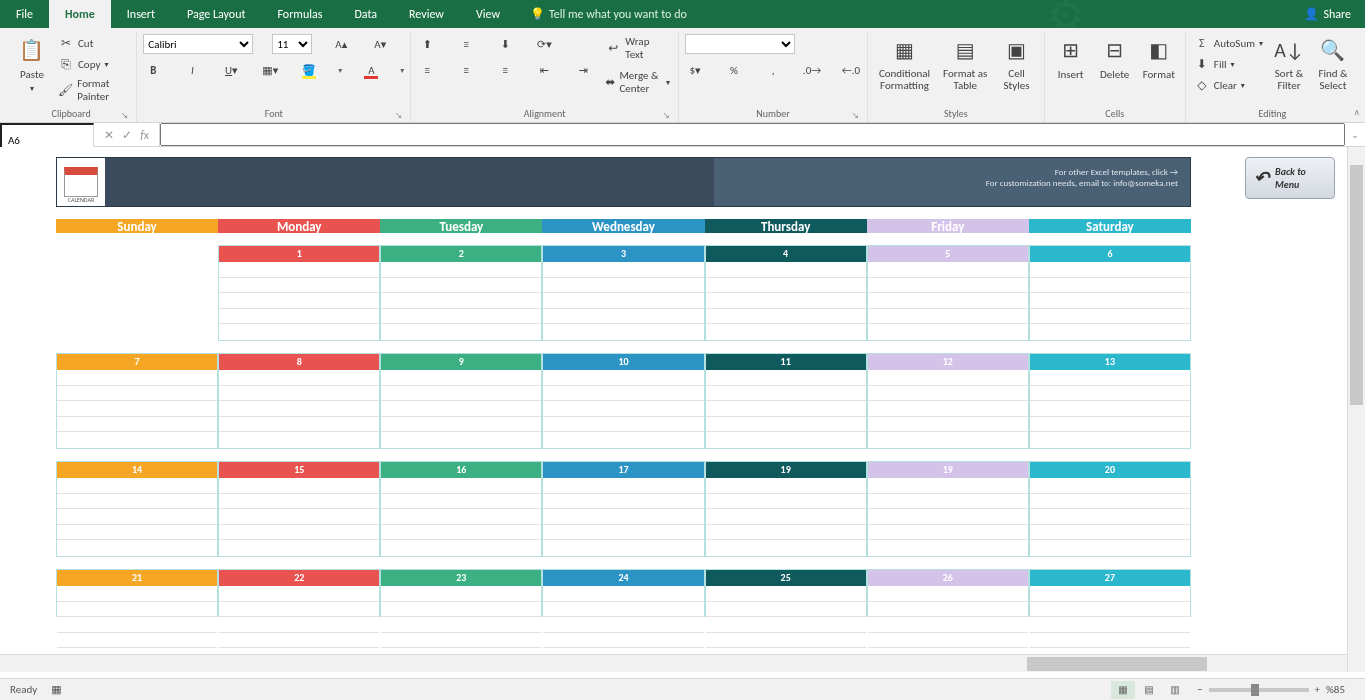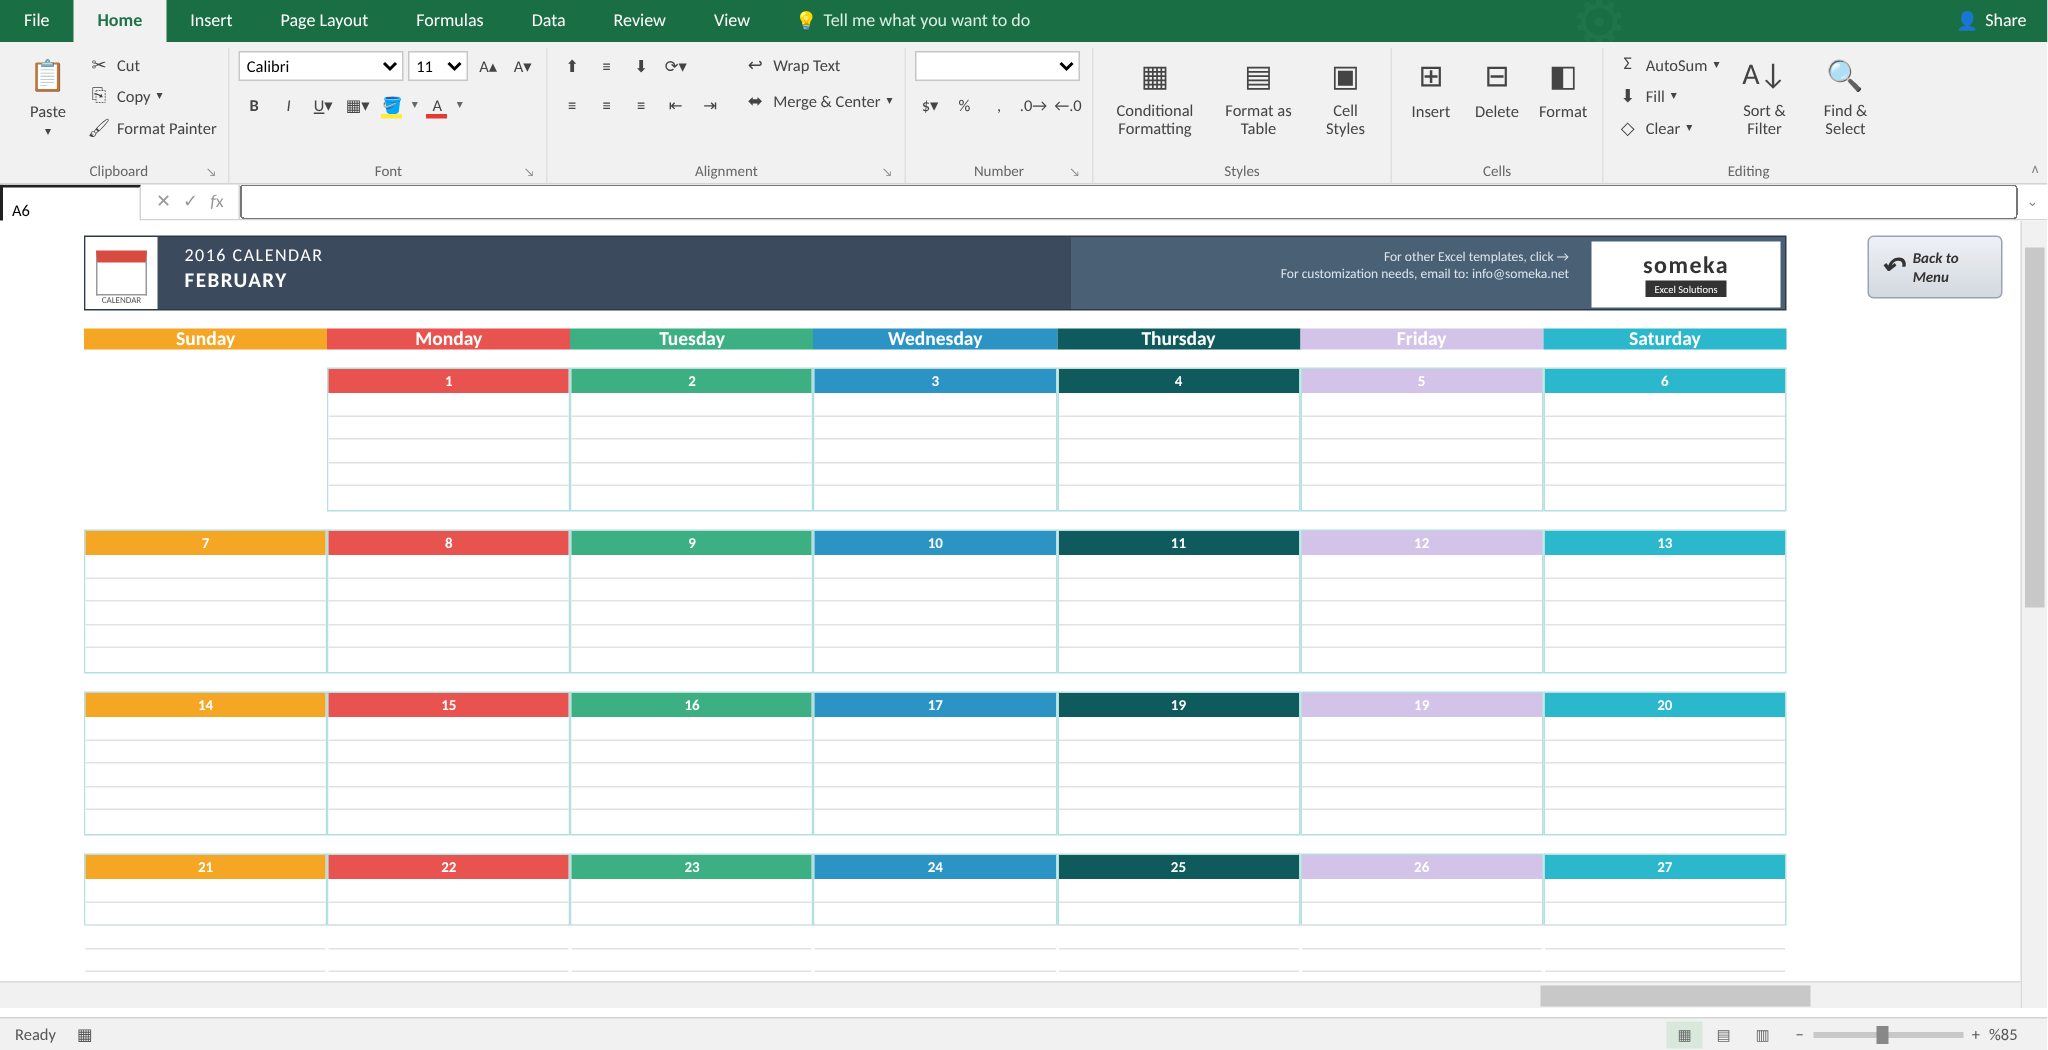--- a/index.html
+++ b/index.html
@@ -13,21 +13,21 @@
 .ribbon{background:#f1f1f1;height:95px;display:flex;border-bottom:1px solid #d4d4d4;padding:4px 6px 0 6px;position:relative}
 .group{display:flex;flex-direction:column;padding:0 6px;border-right:1px solid #e0e0e0}
 .group .gbody{flex:1;display:flex;align-items:flex-start;gap:4px}
 .group .gname{text-align:center;font-size:10px;color:#666;padding:2px 0;position:relative}
 .group .launcher{position:absolute;right:2px;bottom:2px;font-size:8px;color:#888}
 .vbtn{display:flex;flex-direction:column;align-items:center;gap:2px;padding:2px 4px;font-size:11px;color:#444;cursor:pointer}
 .vbtn .bigicon{width:32px;height:32px;display:flex;align-items:center;justify-content:center;font-size:20px}
 .hbtn{display:flex;align-items:center;gap:4px;font-size:11px;color:#444;padding:1px 2px;cursor:pointer}
 .iconbox{width:16px;height:16px;display:inline-flex;align-items:center;justify-content:center;font-size:12px}
 .col{display:flex;flex-direction:column;gap:3px}
-.row{display:flex;gap:3px;align-items:center}
+.row{display:flex;gap:19px;align-items:center}
 select.fnt{font-size:11px;border:1px solid #c6c6c6;background:#fff;height:20px}
 .smallbtn{width:20px;height:20px;border:1px solid transparent;display:inline-flex;align-items:center;justify-content:center;font-size:11px;color:#444;cursor:pointer}
 .collapse{position:absolute;right:6px;bottom:4px;font-size:10px;color:#888}
 .namebox-bar{height:24px;border-bottom:1px solid #d4d4d4;display:flex;align-items:stretch;background:#fff}
 .namebox{width:94px;border-right:1px solid #d4d4d4;font-size:11px;padding:15px 6px}
 .fx-btns{display:flex;align-items:center;gap:8px;padding:0 10px;border-right:1px solid #d4d4d4;color:#999;font-size:12px}
 .fbar{flex:1;font-size:11px;padding:3px 6px}
 .expand{width:20px;display:flex;align-items:center;justify-content:center;color:#888;font-size:9px}
 .sheet{position:relative;height:525px;background:#fff;overflow:hidden}
 .content{margin:10px 0 0 56px;width:1135px}
@@ -269,31 +269,23 @@
   <div class="expand">⌄</div>
 </div>
 
 <div class="sheet">
   <div class="content">
     <div class="header-banner">
       <div class="cal-icon">
           <div class="ic"></div>
           <span class="txt">CALENDAR</span>
         </div>
-      <div class="title-block">
-        <div class="yr">2016 CALENDAR</div>
-        <div class="mo">FEBRUARY</div>
-      </div>
       <div class="info-block">
         <div>For other Excel templates, click →</div>
         <div>For customization needs, email to: info@someka.net</div>
-      </div>
-      <div class="someka">
-        <div class="lg">someka</div>
-        <div class="sb">Excel Solutions</div>
       </div>
     </div>
 
     <div class="back-btn">
       <span style="font-size:18px">↶</span>
       <span>Back to Menu</span>
     </div>
 
     <div class="dayheaders">
       <div class="dayhdr c-sun">Sunday</div>

